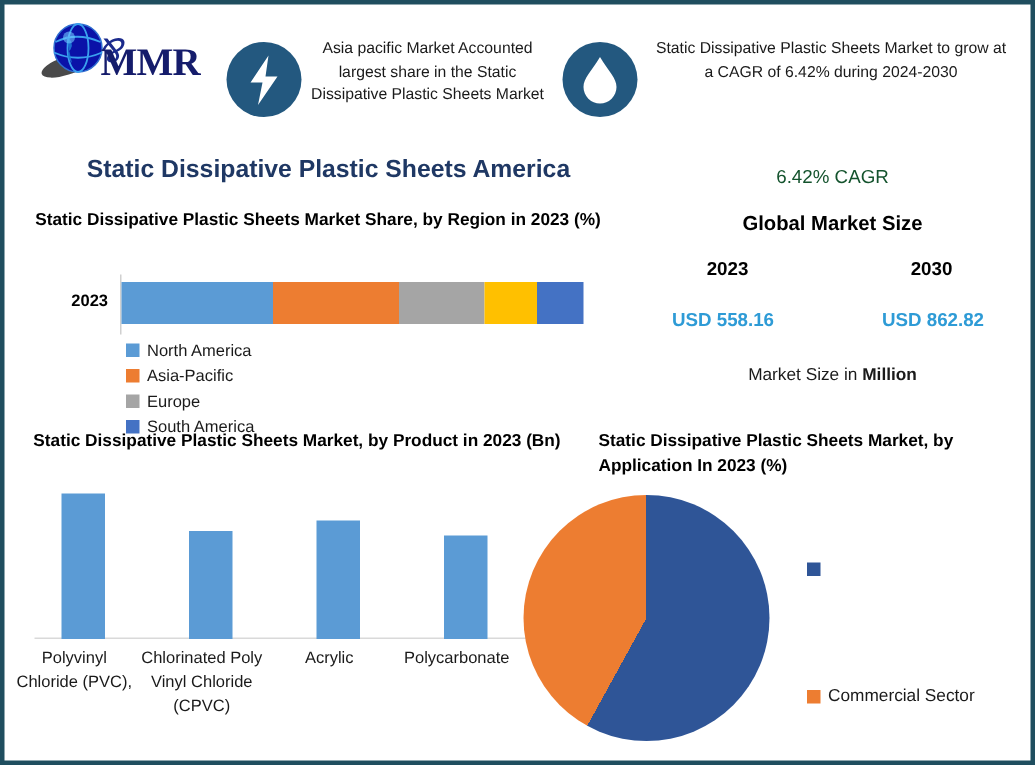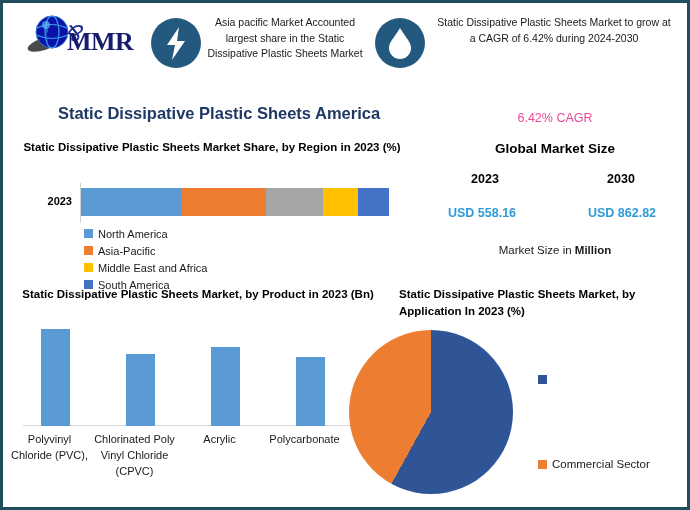--- a/index.html
+++ b/index.html
@@ -50,21 +50,21 @@
     position: absolute;
     left: 50px; top: 6px;
     font-size: 22px;
     color: #1b2a8c;
     font-family: "Liberation Serif", serif;
     font-style: italic;
   }
 
   .hl-block {
     position: absolute;
-    top: 6px;
+    top: 16px;
     height: 76px;
   }
   .hl-icon {
     position: absolute;
     left: 0; top: 9px;
     width: 50px; height: 50px;
     border-radius: 50%;
     background: #23587f;
   }
   .hl-icon svg { display: block; }
@@ -158,21 +158,21 @@
 
   
   .ms-panel {
     position: absolute;
     left: 420px; top: 100px;
     width: 264px; height: 160px;
     text-align: center;
   }
   .ms-cagr {
     font-size: 12.5px;
-    color: #ec4899;
+    color: #14532d;
     margin-top: 8px;
   }
   .ms-gms {
     font-size: 13.5px;
     font-weight: bold;
     color: #000;
     margin-top: 16px;
   }
   .ms-years {
     position: relative;
@@ -348,22 +348,22 @@
     <div class="region-legend" id="region-legend">
         <div class="lg-item">
           <span class="lg-swatch" style="background: rgb(91, 155, 213);"></span>
           <span>North America</span>
         </div>
         <div class="lg-item">
           <span class="lg-swatch" style="background: rgb(237, 125, 49);"></span>
           <span>Asia-Pacific</span>
         </div>
         <div class="lg-item">
-          <span class="lg-swatch" style="background: rgb(255, 192, 0);"></span>
-          <span>Middle East and Africa</span>
+          <span class="lg-swatch" style="background: rgb(165, 165, 165);"></span>
+          <span>Europe</span>
         </div>
         <div class="lg-item">
           <span class="lg-swatch" style="background: rgb(68, 114, 196);"></span>
           <span>South America</span>
         </div>
       </div>
   </div>
 
   <div class="ms-panel">
     <div class="ms-cagr">6.42% CAGR</div>

